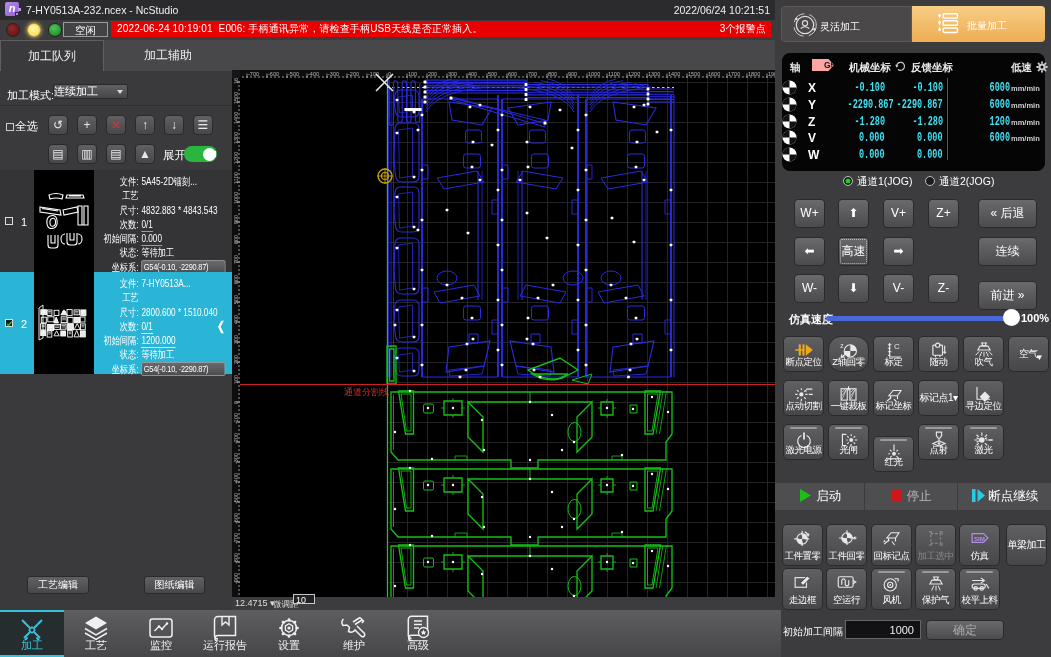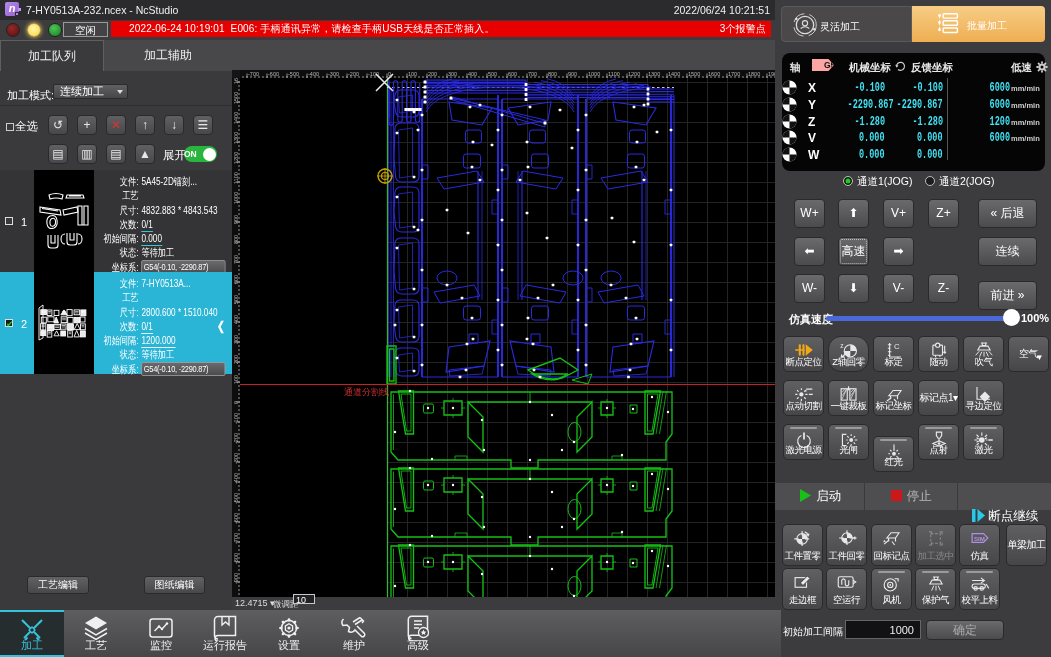--- a/index.html
+++ b/index.html
@@ -8,38 +8,38 @@
 
 #titlebar { left:0; top:0; width:775px; height:20px; background:#2b2b2d; }
 #titlebar .title { position:absolute; left:26px; top:4px; font-size:10.5px; color:#f0f0f0; }
 #titlebar .date { position:absolute; right:5px; top:4px; font-size:10.5px; color:#f0f0f0; }
 #logo { left:5px; top:2px; width:14px; height:14px; background:linear-gradient(135deg,#b48ae8,#9460d0); border-radius:2px; color:#fff; font-size:11px; font-style:italic; font-weight:bold; text-align:center; line-height:13px; }
 
 #statusrow { left:0; top:20px; width:775px; height:20px; background:#3c3c3e; }
 .led { position:absolute; top:3px; width:14px; height:14px; border-radius:50%; }
 #idlebox { position:absolute; left:63px; top:2px; width:45px; height:15px; border:1px solid #9a9a9a; background:#434345; color:#fff; font-size:10.5px; text-align:center; line-height:14px; }
 #alarmbar { position:absolute; left:111px; top:1px; width:660px; height:16px; background:#e80000; color:#fff; font-size:10px; letter-spacing:0.15px; line-height:16px; }
-#alarmbar .msg { position:absolute; left:18px; }
+#alarmbar .msg { position:absolute; left:6px; }
 #alarmbar .cnt { position:absolute; right:5px; }
 
 #tabrow { left:0; top:40px; width:775px; height:31px; background:#48484a; }
 .ltab { position:absolute; top:0; height:31px; font-size:12px; text-align:center; line-height:30px; color:#f0f0f0; }
 #ltab1 { left:0; width:104px; background:#3a3a3c; border:1px solid #5f5f61; border-bottom:none; }
 #ltab2 { left:104px; width:128px; }
 
 #leftpanel { left:0; top:71px; width:232px; height:539px; background:#3a3a3c; }
 #moderow { position:absolute; left:0; width:232px; height:26px; }
 #moderow .lab { position:absolute; left:7px; top:4px; font-size:11px; color:#fff; }
-#modesel { position:absolute; left:53px; top:0; width:75px; height:15px; background:linear-gradient(#606062,#464648); border:1px solid #2a2a2c; border-radius:2px; color:#fff; font-size:11px; line-height:13px; padding-left:6px; }
+#modesel { position:absolute; left:53px; top:0; width:75px; height:15px; background:linear-gradient(#606062,#464648); border:1px solid #2a2a2c; border-radius:2px; color:#fff; font-size:11px; line-height:13px; }
 #modesel:after { content:""; position:absolute; right:4px; top:5px; border:3.5px solid transparent; border-top:4.5px solid #ddd; }
 #lpsep { position:absolute; left:0; top:34px; width:232px; height:1px; background:#2e2e30; }
 .sbtn { position:absolute; width:20px; height:20px; background:linear-gradient(#606062,#48484a); border:1px solid #2a2a2c; border-radius:4px; color:#e8e8e8; text-align:center; font-size:12px; line-height:18px; }
 #selall { position:absolute; left:6px; top:48px; font-size:11.5px; color:#fff; }
 #selall .box { display:inline-block; width:8px; height:8px; border:1px solid #ccc; background:#3a3a3c; vertical-align:-1px; margin-right:1px; }
-.toggle { position:absolute; left:184px; top:75px; width:33px; height:16px; background:#2ab53e; border-radius:8px; color:#fff; font-size:8.5px; font-weight:bold; line-height:16px; padding-left:0; }
+.toggle { position:absolute; left:184px; top:75px; width:33px; height:16px; background:#2ab53e; border-radius:8px; color:#fff; font-size:8.5px; font-weight:bold; line-height:16px; padding-left:20px; }
 .toggle .knob { position:absolute; right:1.5px; top:1.5px; width:13px; height:13px; border-radius:50%; background:#fff; }
 #expandlab { position:absolute; left:163px; top:77px; font-size:11.5px; color:#fff; }
 
 .item { position:absolute; left:0; width:232px; height:102px; }
 .item .chk { position:absolute; left:5px; top:47px; width:8px; height:8px; border:1px solid #ddd; background:#3a3a3c; }
 .item .num { position:absolute; left:21px; top:46px; font-size:11px; color:#fff; }
 .item .thumb { position:absolute; left:34px; top:0; width:60px; height:102px; background:#000; }
 .item .rows { position:absolute; left:96px; top:4px; width:200px; font-size:10.5px; color:#fff; transform:scaleX(0.78); transform-origin:0 0; }
 .item .r { position:relative; height:14.25px; line-height:14.25px; white-space:nowrap; }
 .item .r .k { position:absolute; left:-55px; width:109.5px; text-align:right; }
@@ -930,21 +930,21 @@
         </div>
         <div class="lab">激光</div>
       </div>
 <div id="startbar">
   <div class="startseg" style="left:0;width:90px;"><svg style="vertical-align:-3px" width="15" height="15" viewBox="0 0 15 15">
             <path d="M2 1 L13 7.5 L2 14 z" fill="#18c018"></path>
           </svg> 启动</div>
   <div class="startseg" style="left:90px;width:93px;color:#b8b8b8;"><svg style="vertical-align:-2px" width="13" height="13" viewBox="0 0 13 13">
             <rect x="1" y="1" width="11" height="11" fill="#cc1818"></rect>
           </svg> 停止</div>
-  <div class="startseg" style="left:183px;width:93px;border-right:none;margin-top:20px;"><svg style="vertical-align:-2px" width="14" height="13" viewBox="0 0 14 13">
+  <div class="startseg" style="left:183px;width:93px;border-right:none;"><svg style="vertical-align:-2px" width="14" height="13" viewBox="0 0 14 13">
             <rect x="1" y="0" width="3.5" height="13" fill="#28c8e8"></rect>
             <path d="M6.5 0 L14 6.5 L6.5 13 z" fill="#28c8e8"></path>
           </svg> 断点继续</div>
 </div>
 <div class="ibtn" style="left:7px;top:524px;width:41px;height:42px;">
         <div style="position:absolute;left:50%;top:2px;transform:translateX(-50%);">
           <svg width="21" height="18" viewBox="0 0 24 20">
             <circle cx="11" cy="11" r="6" stroke="#e8e8e8" stroke-width="1.3" fill="none"></circle>
             <path d="M11 11 L11 5 A6 6 0 0 1 17 11 z M11 11 L11 17 A6 6 0 0 1 5 11 z" fill="#e8e8e8"></path>
             <path d="M11 2 v5 M11 14 v5 M2 11 h5 M14 11 h5" stroke="#e8e8e8" stroke-width="1.3" fill="none"></path>

